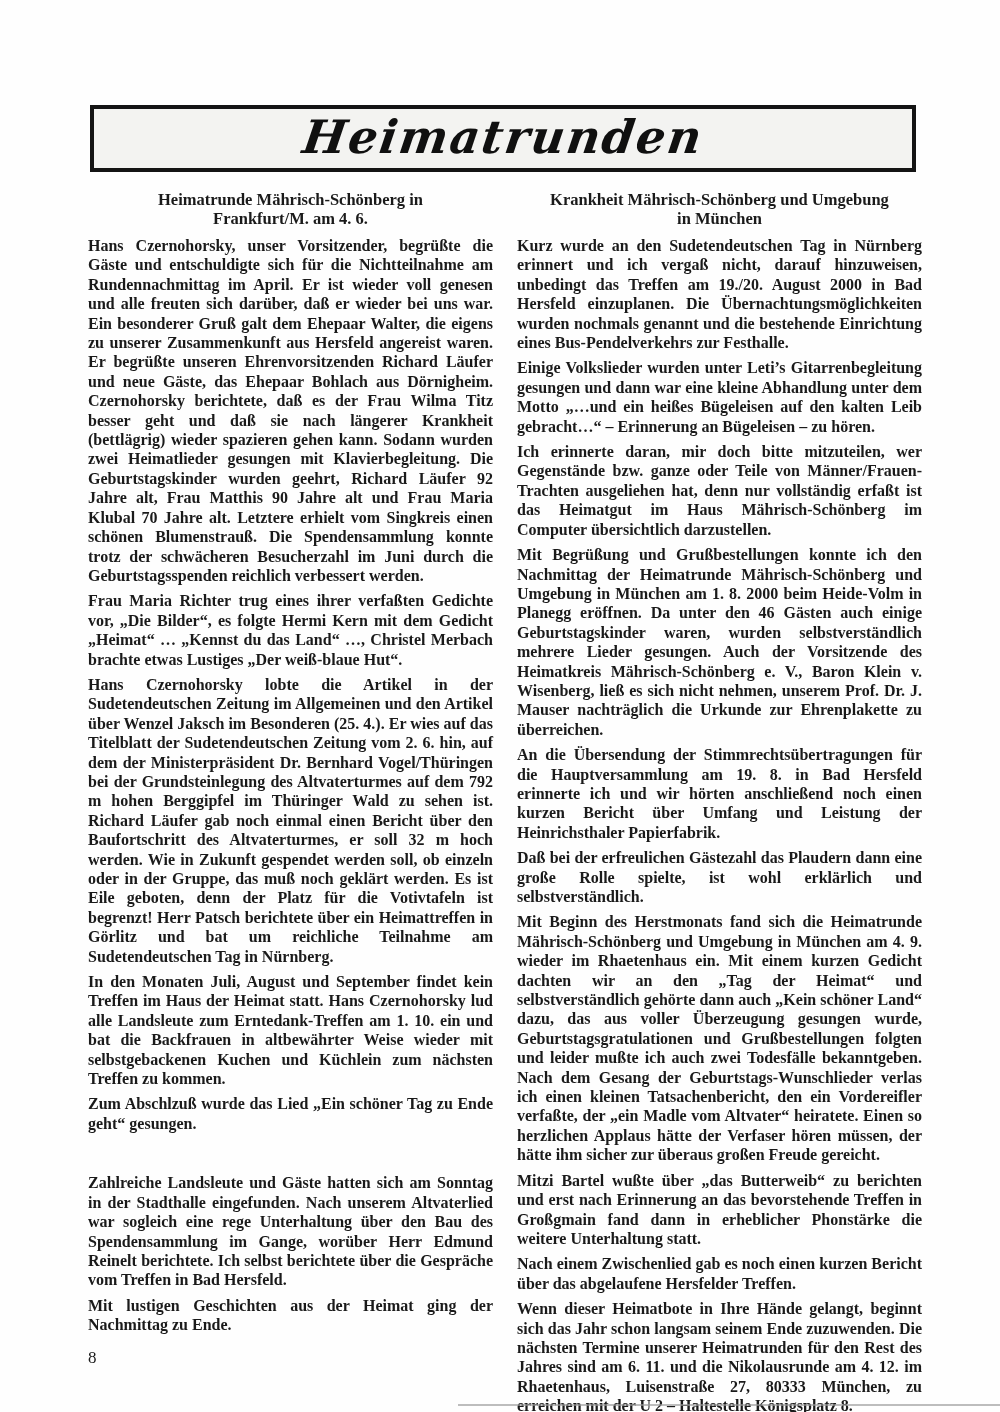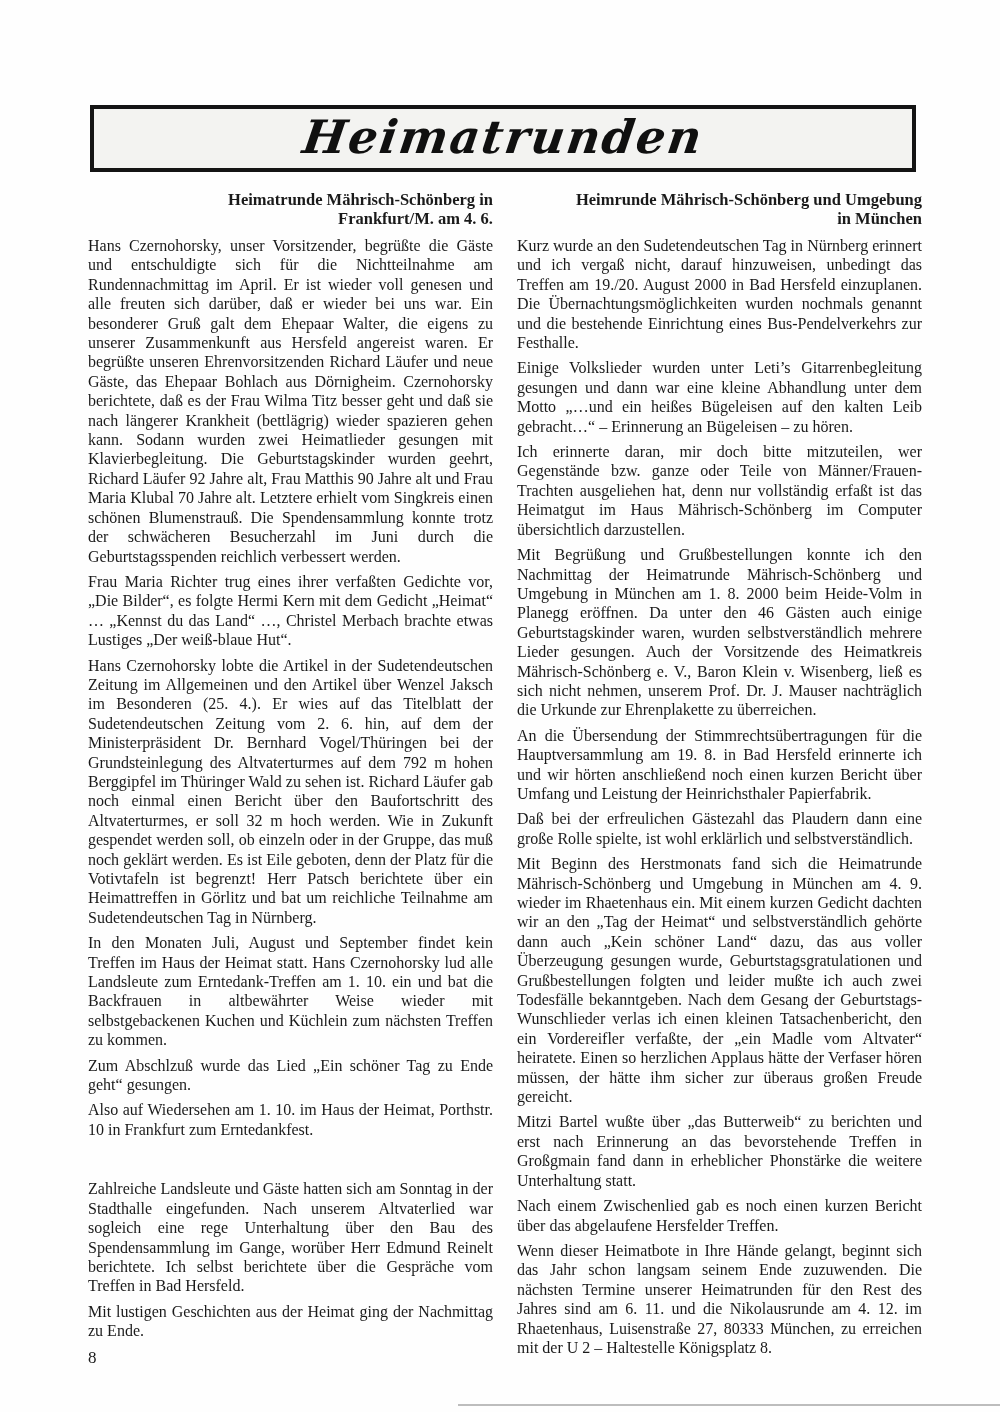--- a/index.html
+++ b/index.html
@@ -47,28 +47,28 @@
   .col {
     width: 405px;
     font-size: 16px;
     line-height: 19.4px;
     text-align: justify;
     hyphens: auto;
     -webkit-hyphens: auto;
   }
   .section-heading {
     font-weight: bold;
-    text-align: right;
+    text-align: center;
     font-size: 16.5px;
     line-height: 19px;
     margin-bottom: 8px;
     hyphens: none;
   }
   .section + .section { margin-top: 40px; }
-  .col p { margin-bottom: 6px; }
+  .col p { margin-bottom: 6px; font-weight: bold; }
   .page-number {
     position: absolute;
     left: 88px;
     top: 1348px;
     font-size: 17px;
   }
   .scan-line {
     position: absolute;
     left: 458px;
     top: 1404px;
@@ -91,34 +91,33 @@
     <div class="section">
       <div class="section-heading">
         <span style="display:block">Heimatrunde Mährisch-Schönberg in</span>
         <span style="display:block">Frankfurt/M. am 4. 6.</span>
       </div>
       <p>Hans Czernohorsky, unser Vorsitzender, begrüßte die Gäste und entschuldigte sich für die Nichtteilnahme am Rundennachmittag im April. Er ist wieder voll genesen und alle freuten sich darüber, daß er wieder bei uns war. Ein besonderer Gruß galt dem Ehepaar Walter, die eigens zu unserer Zusammenkunft aus Hersfeld angereist waren. Er begrüßte unseren Ehrenvorsitzenden Richard Läufer und neue Gäste, das Ehepaar Bohlach aus Dörnigheim. Czernohorsky berichtete, daß es der Frau Wilma Titz besser geht und daß sie nach längerer Krankheit (bettlägrig) wieder spazieren gehen kann. Sodann wurden zwei Heimatlieder gesungen mit Klavierbegleitung. Die Geburtstagskinder wurden geehrt, Richard Läufer 92 Jahre alt, Frau Matthis 90 Jahre alt und Frau Maria Klubal 70 Jahre alt. Letztere erhielt vom Singkreis einen schönen Blumenstrauß. Die Spendensammlung konnte trotz der schwächeren Besucherzahl im Juni durch die Geburtstagsspenden reichlich verbessert werden.</p>
       <p>Frau Maria Richter trug eines ihrer verfaßten Gedichte vor, „Die Bilder“, es folgte Hermi Kern mit dem Gedicht „Heimat“ … „Kennst du das Land“ …, Christel Merbach brachte etwas Lustiges „Der weiß-blaue Hut“.</p>
       <p>Hans Czernohorsky lobte die Artikel in der Sudetendeutschen Zeitung im Allgemeinen und den Artikel über Wenzel Jaksch im Besonderen (25. 4.). Er wies auf das Titelblatt der Sudetendeutschen Zeitung vom 2. 6. hin, auf dem der Ministerpräsident Dr. Bernhard Vogel/Thüringen bei der Grundsteinlegung des Altvaterturmes auf dem 792 m hohen Berggipfel im Thüringer Wald zu sehen ist. Richard Läufer gab noch einmal einen Bericht über den Baufortschritt des Altvaterturmes, er soll 32 m hoch werden. Wie in Zukunft gespendet werden soll, ob einzeln oder in der Gruppe, das muß noch geklärt werden. Es ist Eile geboten, denn der Platz für die Votivtafeln ist begrenzt! Herr Patsch berichtete über ein Heimattreffen in Görlitz und bat um reichliche Teilnahme am Sudetendeutschen Tag in Nürnberg.</p>
       <p>In den Monaten Juli, August und September findet kein Treffen im Haus der Heimat statt. Hans Czernohorsky lud alle Landsleute zum Erntedank-Treffen am 1. 10. ein und bat die Backfrauen in altbewährter Weise wieder mit selbstgebackenen Kuchen und Küchlein zum nächsten Treffen zu kommen.</p>
       <p>Zum Abschlzuß wurde das Lied „Ein schöner Tag zu Ende geht“ gesungen.</p>
-      <p>Also auf Wiedersehen am 1. 10. im Haus der Heimat, Porthstr. 10 in Frankfurt zum Erntedankfest.</p>
     </div>
 
     <div class="section">
       <p>Zahlreiche Landsleute und Gäste hatten sich am Sonntag in der Stadthalle eingefunden. Nach unserem Altvaterlied war sogleich eine rege Unterhaltung über den Bau des Spendensammlung im Gange, worüber Herr Edmund Reinelt berichtete. Ich selbst berichtete über die Gespräche vom Treffen in Bad Hersfeld.</p>
       <p>Mit lustigen Geschichten aus der Heimat ging der Nachmittag zu Ende.</p>
 
     </div>
   </div>
 
   <div class="col">
     <div class="section">
       <div class="section-heading">
-        <span style="display:block">Heimrunde Mährisch-Schönberg und Umgebung</span>
+        <span style="display:block">Krankheit Mährisch-Schönberg und Umgebung</span>
         <span style="display:block">in München</span>
       </div>
       <p>Kurz wurde an den Sudetendeutschen Tag in Nürnberg erinnert und ich vergaß nicht, darauf hinzuweisen, unbedingt das Treffen am 19./20. August 2000 in Bad Hersfeld einzuplanen. Die Übernachtungsmöglichkeiten wurden nochmals genannt und die bestehende Einrichtung eines Bus-Pendelverkehrs zur Festhalle.</p>
       <p>Einige Volkslieder wurden unter Leti’s Gitarrenbegleitung gesungen und dann war eine kleine Abhandlung unter dem Motto „…und ein heißes Bügeleisen auf den kalten Leib gebracht…“ – Erinnerung an Bügeleisen – zu hören.</p>
       <p>Ich erinnerte daran, mir doch bitte mitzuteilen, wer Gegenstände bzw. ganze oder Teile von Männer/Frauen-Trachten ausgeliehen hat, denn nur vollständig erfaßt ist das Heimatgut im Haus Mährisch-Schönberg im Computer übersichtlich darzustellen.</p>
       <p>Mit Begrüßung und Grußbestellungen konnte ich den Nachmittag der Heimatrunde Mährisch-Schönberg und Umgebung in München am 1. 8. 2000 beim Heide-Volm in Planegg eröffnen. Da unter den 46 Gästen auch einige Geburtstagskinder waren, wurden selbstverständlich mehrere Lieder gesungen. Auch der Vorsitzende des Heimatkreis Mährisch-Schönberg e. V., Baron Klein v. Wisenberg, ließ es sich nicht nehmen, unserem Prof. Dr. J. Mauser nachträglich die Urkunde zur Ehrenplakette zu überreichen.</p>
       <p>An die Übersendung der Stimmrechtsübertragungen für die Hauptversammlung am 19. 8. in Bad Hersfeld erinnerte ich und wir hörten anschließend noch einen kurzen Bericht über Umfang und Leistung der Heinrichsthaler Papierfabrik.</p>
       <p>Daß bei der erfreulichen Gästezahl das Plaudern dann eine große Rolle spielte, ist wohl erklärlich und selbstverständlich.</p>
       <p>Mit Beginn des Herstmonats fand sich die Heimatrunde Mährisch-Schönberg und Umgebung in München am 4. 9. wieder im Rhaetenhaus ein. Mit einem kurzen Gedicht dachten wir an den „Tag der Heimat“ und selbstverständlich gehörte dann auch „Kein schöner Land“ dazu, das aus voller Überzeugung gesungen wurde, Geburtstagsgratulationen und Grußbestellungen folgten und leider mußte ich auch zwei Todesfälle bekanntgeben. Nach dem Gesang der Geburtstags-Wunschlieder verlas ich einen kleinen Tatsachenbericht, den ein Vordereifler verfaßte, der „ein Madle vom Altvater“ heiratete. Einen so herzlichen Applaus hätte der Verfaser hören müssen, der hätte ihm sicher zur überaus großen Freude gereicht.</p>
       <p>Mitzi Bartel wußte über „das Butterweib“ zu berichten und erst nach Erinnerung an das bevorstehende Treffen in Großgmain fand dann in erheblicher Phonstärke die weitere Unterhaltung statt.</p>

